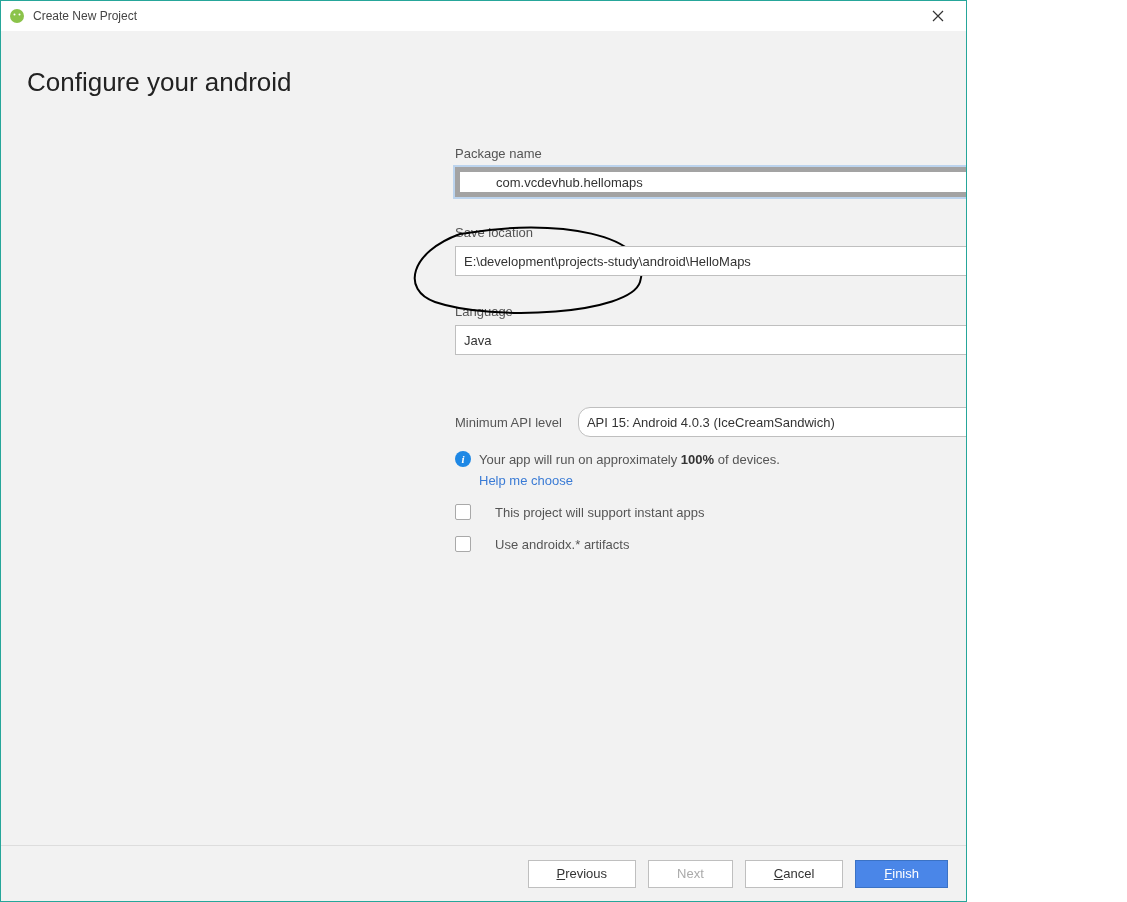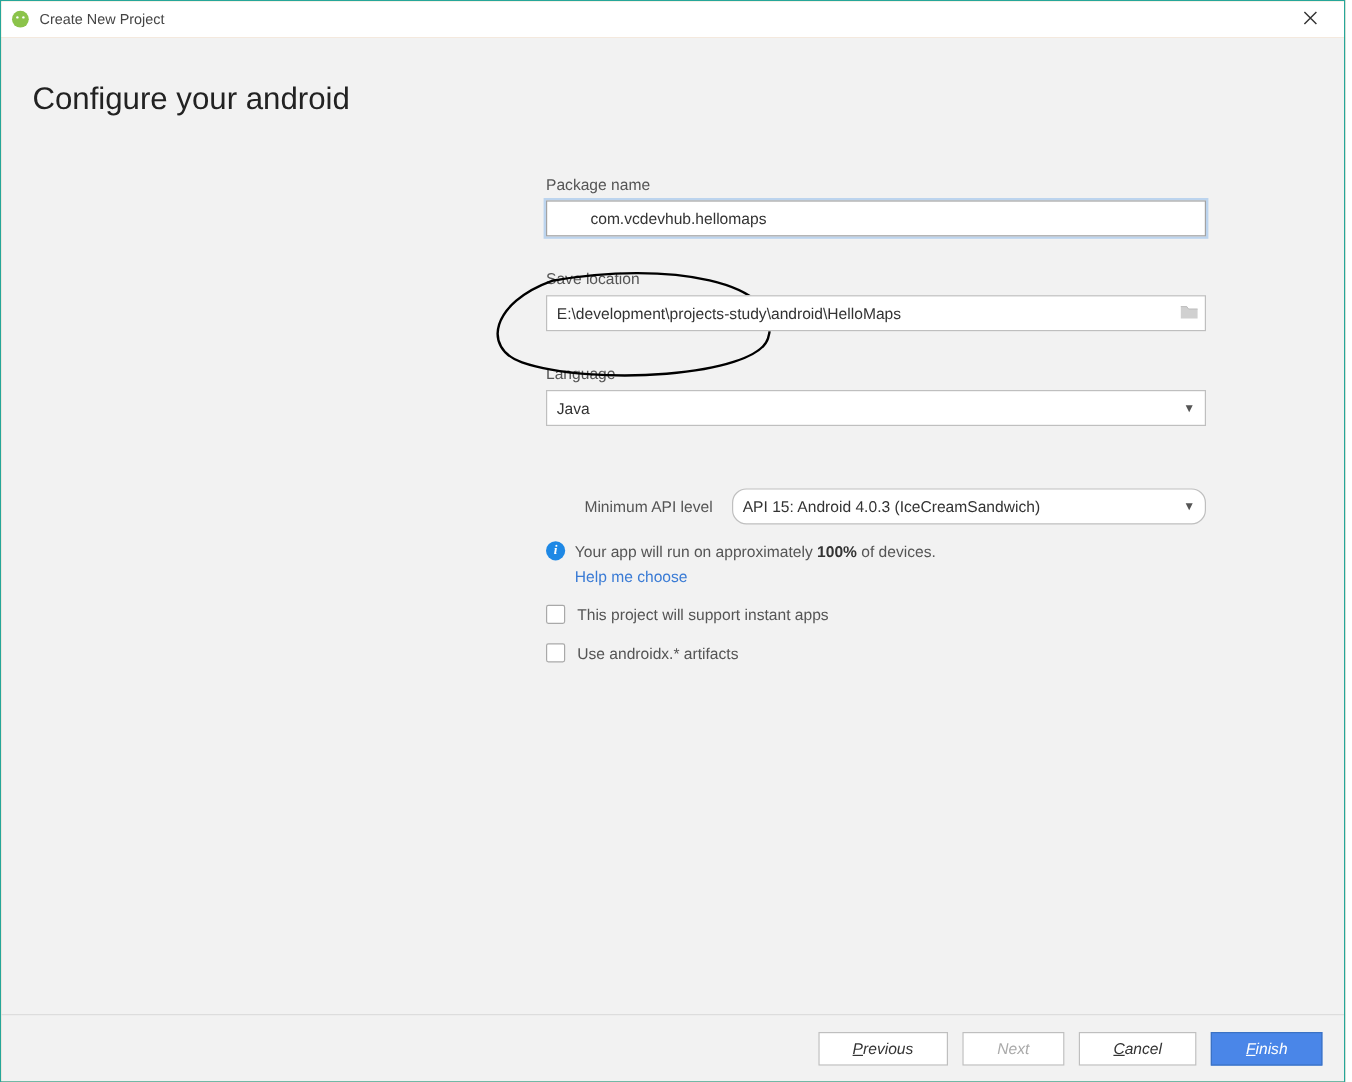--- a/index.html
+++ b/index.html
@@ -4,24 +4,24 @@
   <style>
     * { box-sizing: border-box; }
     body {
       margin: 0; padding: 0;
       font-family: "Segoe UI", Tahoma, sans-serif;
       font-size: 13px;
       color: #333;
       background: #fff;
     }
     .window {
-      width: 1121px; height: 902px;
+      width: 967px; height: 902px;
       border: 1px solid #26a69a;
       position: relative;
-      background: #fdba74;
+      background: #ec4899;
       display: flex;
       flex-direction: column;
     }
     .titlebar {
       height: 30px;
       display: flex;
       align-items: center;
       padding: 0 8px;
       background: #fff;
     }
@@ -68,21 +68,21 @@
       width: 100%;
       height: 30px;
       padding: 0 8px;
       border: 1px solid #bfbfbf;
       background: #fff;
       font-size: 13px;
       font-family: inherit;
       color: #333;
     }
     .text-input.focused {
-      border: 1px solid #a3a3a3;
+      border: 5px solid #a3a3a3;
       box-shadow: 0 0 0 2px #bcd4ee;
       padding-left: 36px;
     }
     .group + .group { margin-top: 28px; }
     .save-wrap { position: relative; }
     .save-wrap .folder {
       position: absolute; right: 6px; top: 50%;
       transform: translateY(-50%);
       color: #b8b8b8;
     }
@@ -99,21 +99,21 @@
     }
     .select .caret {
       font-size: 10px; color: #555;
     }
     .api-row {
       display: flex;
       align-items: center;
       gap: 16px;
       margin-top: 52px;
     }
-    .api-row .api-label { color: #555; white-space: nowrap; margin-left: 32px; }
+    .api-row .api-label { color: #555; white-space: nowrap; }
     .api-row .select { flex: 1; border-radius: 12px; }
     .info-row {
       display: flex;
       align-items: center;
       gap: 8px;
       margin-top: 14px;
     }
     .info-icon {
       width: 16px; height: 16px;
       background: #1e88e5;
@@ -132,21 +132,21 @@
     .help-link {
       color: #3a7bd5;
       margin-left: 24px;
       margin-top: 6px;
       display: inline-block;
       cursor: pointer;
     }
     .check-row {
       display: flex;
       align-items: center;
-      gap: 10px;
+      gap: 24px;
       margin-top: 16px;
       color: #555;
     }
     .checkbox {
       width: 16px; height: 16px;
       border: 1px solid #a9a9a9;
       border-radius: 2px;
       background: #fff;
     }
     .footer {
@@ -162,21 +162,20 @@
     .btn {
       height: 28px;
       min-width: 80px;
       padding: 0 28px;
       border: 1px solid #bfbfbf;
       background: #fff;
       font-size: 13px;
       font-family: inherit;
       color: #333;
       cursor: pointer;
-      font-style: italic;
     }
     .btn.disabled { color: #aaa; }
     .btn.primary {
       background: #4a86e8;
       border-color: #3b72c4;
       color: #fff;
     }
     .btn .und { text-decoration: underline; }
     .circle-annot {
       position: absolute;

